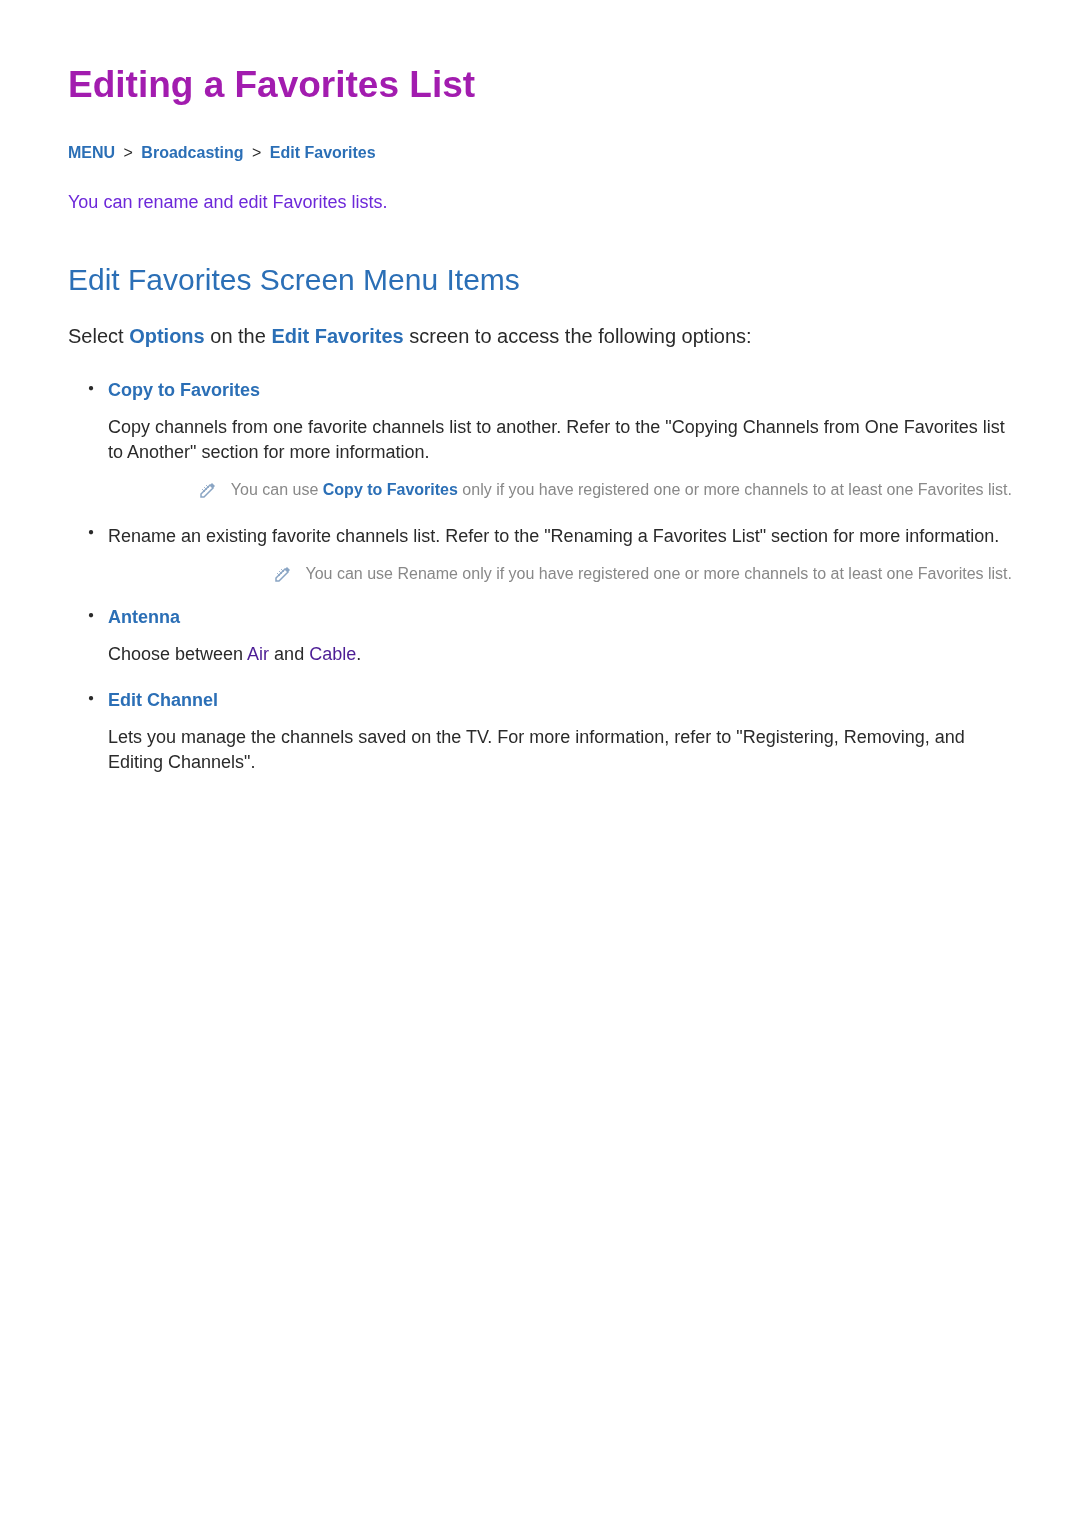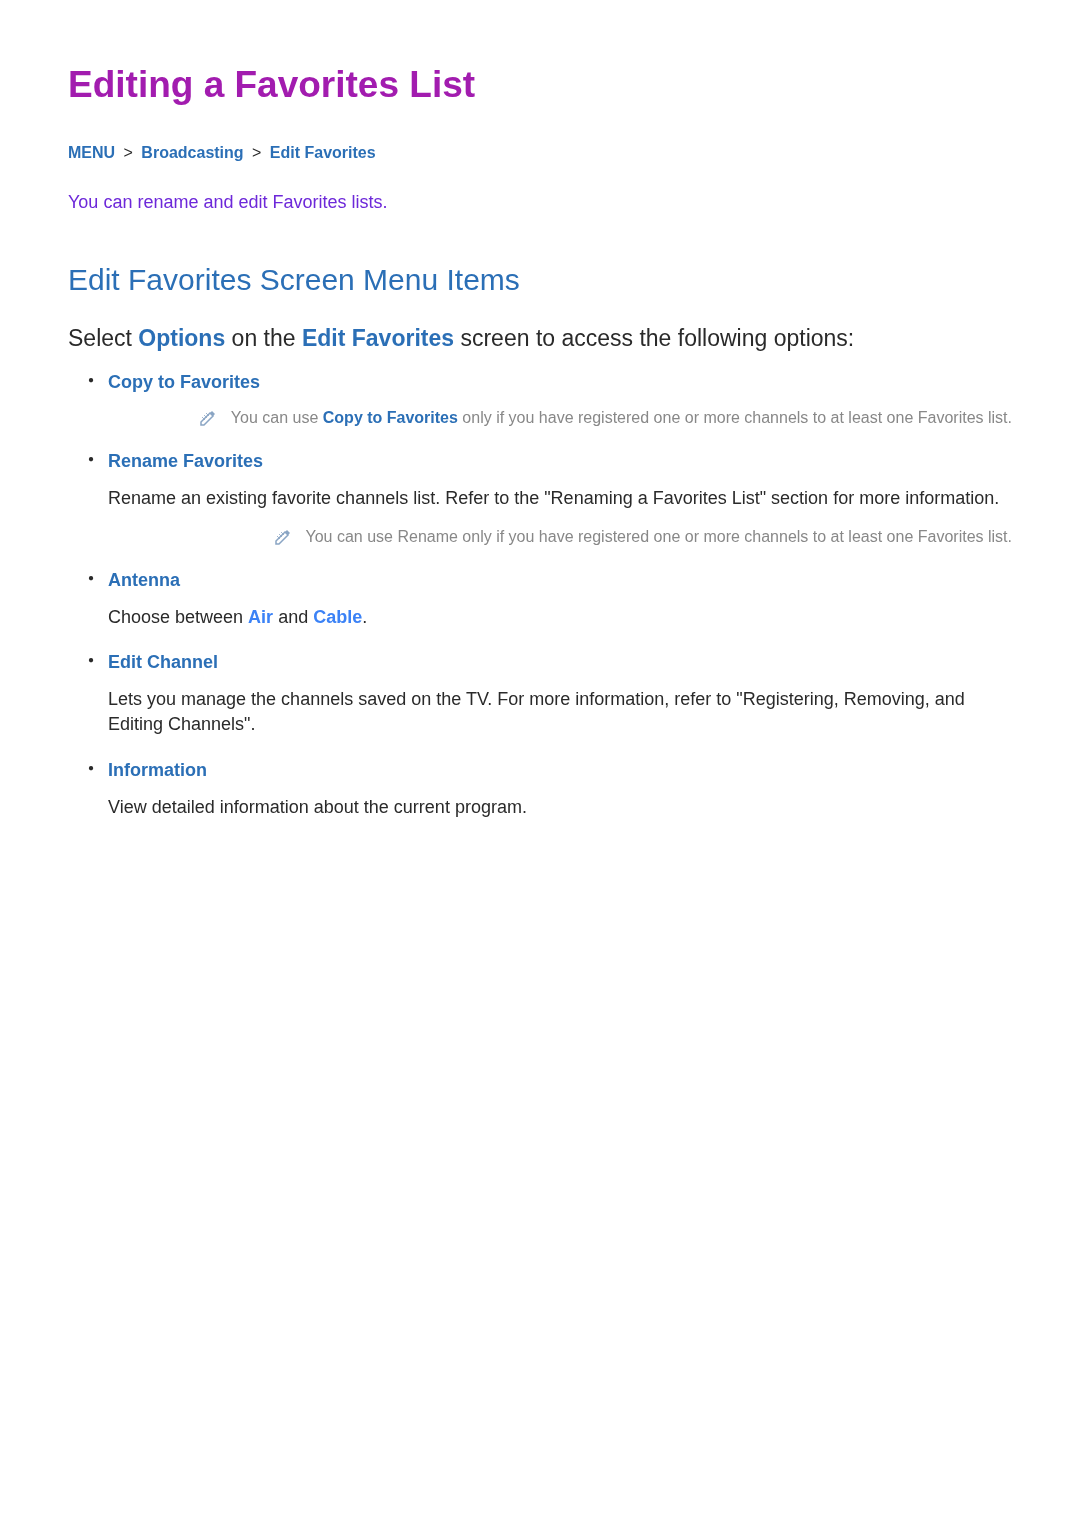--- a/index.html
+++ b/index.html
@@ -37,23 +37,23 @@
       color: #6d28d9;
       margin-bottom: 50px;
     }
     .section-title {
       font-size: 30px;
       color: #2b6fb6;
       font-weight: normal;
       margin-bottom: 28px;
     }
     .section-intro {
-      font-size: 23px;
+      font-size: 20px;
       color: #2a2a2a;
-      margin-bottom: 20px;
+      margin-bottom: 32px;
     }
     .section-intro .link {
       color: #2b6fb6;
       font-weight: bold;
     }
     ul.options {
       list-style: none;
       padding-left: 20px;
     }
     ul.options > li {
@@ -76,22 +76,22 @@
       display: block;
       margin-bottom: 14px;
     }
     .item-body {
       font-size: 18px;
       color: #2a2a2a;
       line-height: 1.4;
       margin-bottom: 14px;
     }
     .item-body .link {
-      color: #3b82f6;
-      font-weight: bold;
+      color: #4c1d95;
+      font-weight: normal;
     }
     .note {
       display: flex;
       align-items: flex-start;
       margin-bottom: 8px;
       padding-left: 2px;
       justify-content: flex-end;
     }
     .note-icon {
       flex-shrink: 0;
@@ -128,36 +128,36 @@
 <h2 class="section-title">Edit Favorites Screen Menu Items</h2>
 
 <p class="section-intro">
   <span>Select </span><span class="link">Options</span><span> on the </span><span class="link">Edit Favorites</span><span> screen to access the following options:</span>
 </p>
 
 <ul class="options">
 
   <li>
     <span class="item-title">Copy to Favorites</span>
+    <p class="item-body">Copy channels from one favorite channels list to another. Refer to the "Copying Channels from One Favorites list to Another" section for more information.</p>
     <div class="note">
       <span class="note-icon">
         <svg viewBox="0 0 18 18" xmlns="http://www.w3.org/2000/svg">
           <path d="M2 13 L11 4 L14 7 L5 16 L2 16 Z" fill="none" stroke="#8aa5c4" stroke-width="1.5"></path>
           <path d="M11 4 L13 2 L16 5 L14 7 Z" fill="#8aa5c4"></path>
           <path d="M5 6 L8 9 M7 4 L10 7 M3 8 L6 11" stroke="#8aa5c4" stroke-width="0.8"></path>
         </svg>
       </span>
       <span class="note-text">
         <span>You can use </span><span class="link">Copy to Favorites</span><span> only if you have registered one or more channels to at least one Favorites list.</span>
       </span>
     </div>
   </li>
 
   <li>
-    <span class="item-title">Rename Favorites</span>
     <p class="item-body">Rename an existing favorite channels list. Refer to the "Renaming a Favorites List" section for more information.</p>
     <div class="note">
       <span class="note-icon">
         <svg viewBox="0 0 18 18" xmlns="http://www.w3.org/2000/svg">
           <path d="M2 13 L11 4 L14 7 L5 16 L2 16 Z" fill="none" stroke="#8aa5c4" stroke-width="1.5"></path>
           <path d="M11 4 L13 2 L16 5 L14 7 Z" fill="#8aa5c4"></path>
           <path d="M5 6 L8 9 M7 4 L10 7 M3 8 L6 11" stroke="#8aa5c4" stroke-width="0.8"></path>
         </svg>
       </span>
       <span class="note-text">You can use Rename only if you have registered one or more channels to at least one Favorites list.</span>
@@ -169,18 +169,14 @@
     <p class="item-body">
       <span>Choose between </span><span class="link">Air</span><span> and </span><span class="link">Cable</span><span>.</span>
     </p>
   </li>
 
   <li>
     <span class="item-title">Edit Channel</span>
     <p class="item-body">Lets you manage the channels saved on the TV. For more information, refer to "Registering, Removing, and Editing Channels".</p>
   </li>
 
-  <li>
-    <span class="item-title">Information</span>
-    <p class="item-body">View detailed information about the current program.</p>
-  </li>
 
 </ul>
 
 </body></html>

